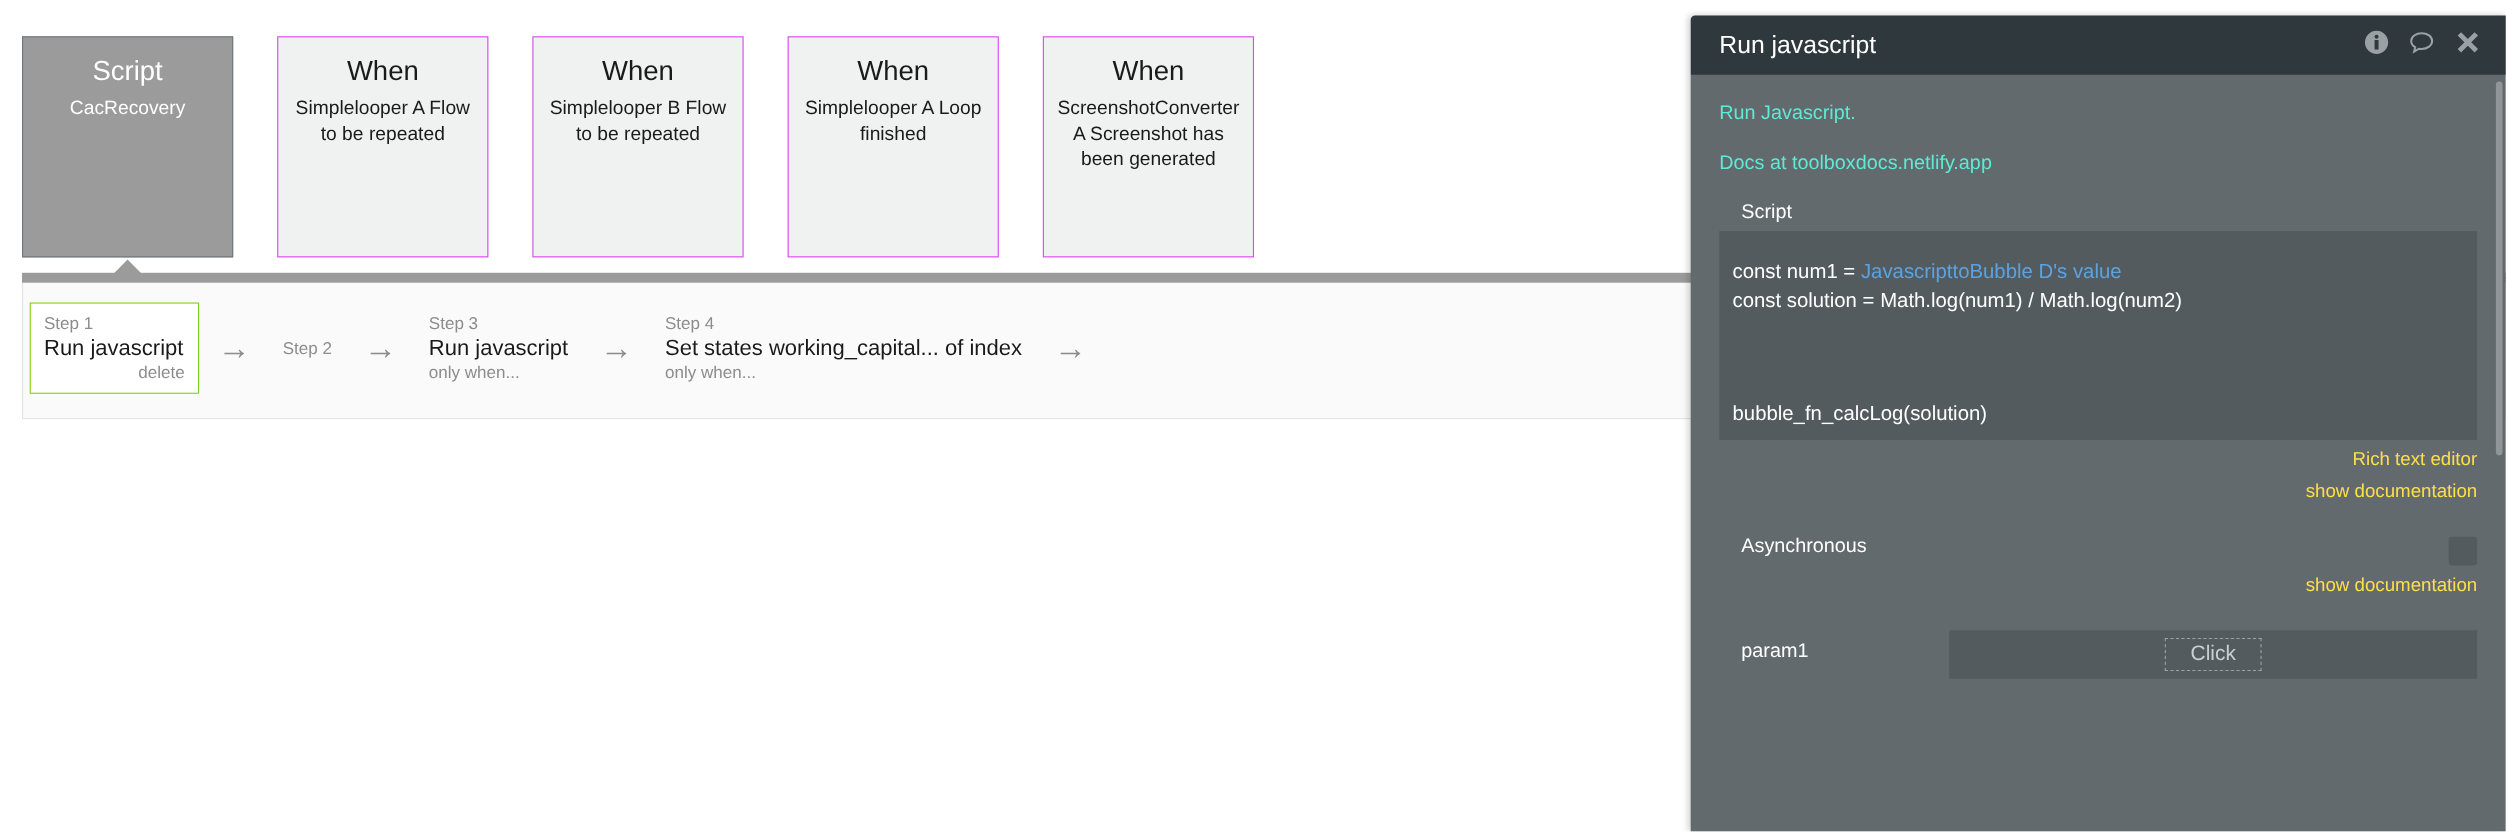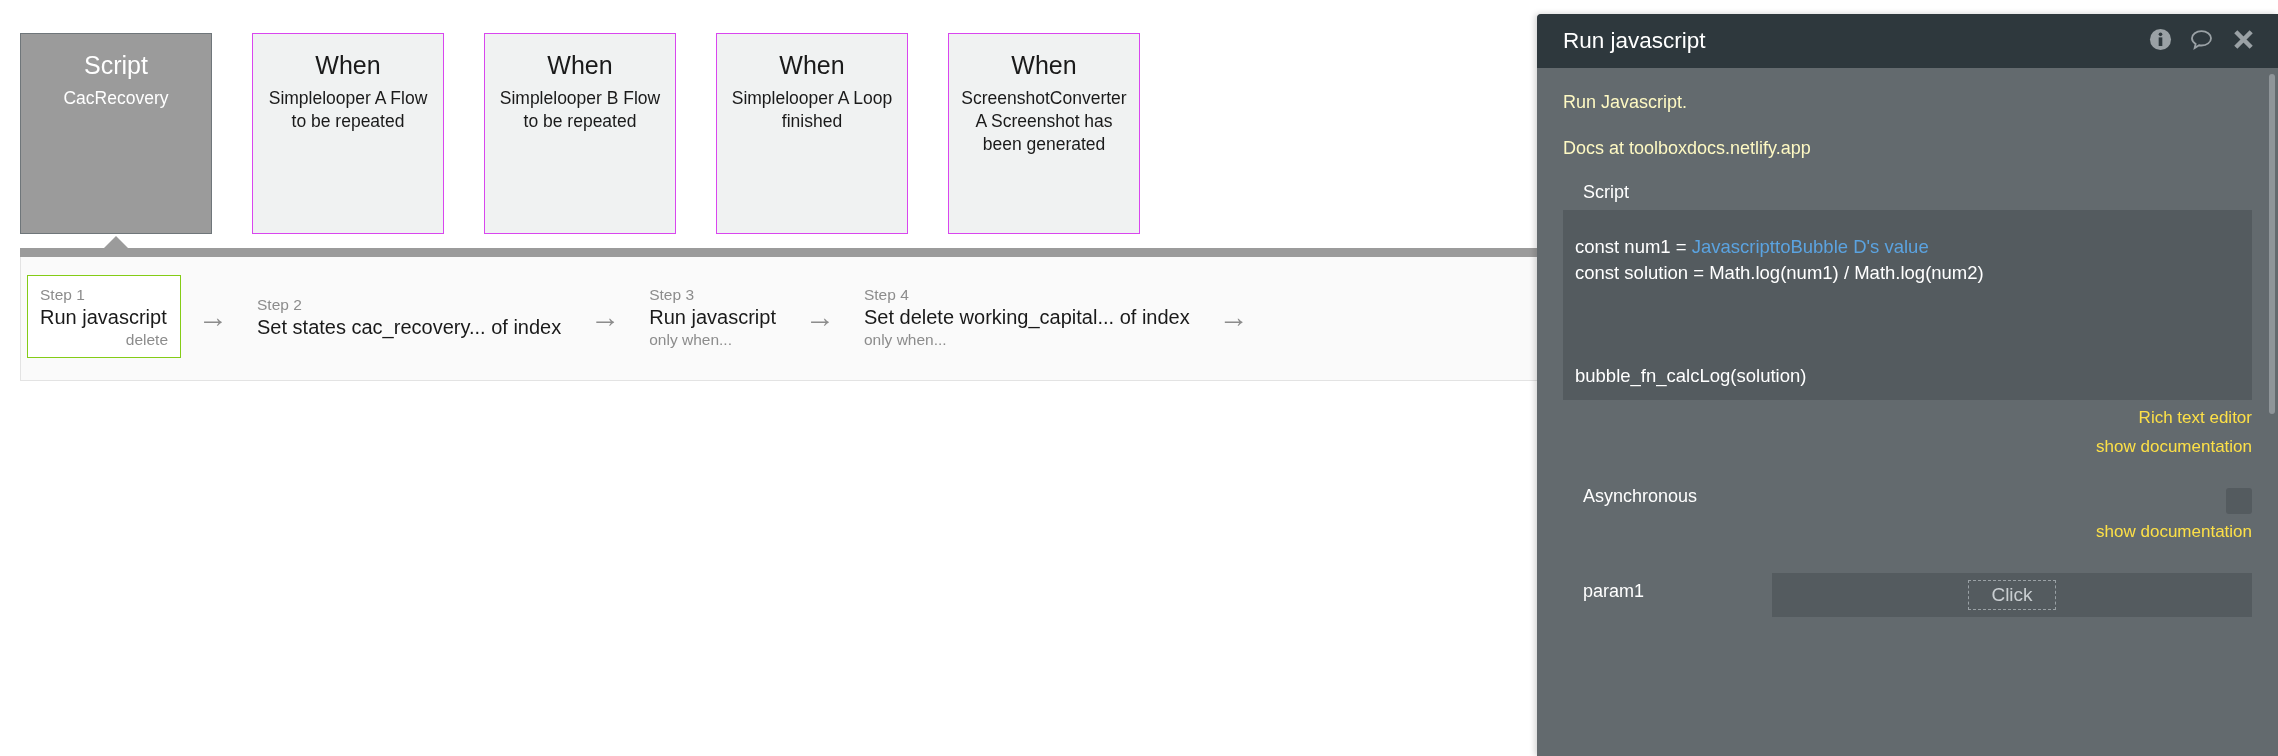--- a/index.html
+++ b/index.html
@@ -169,21 +169,21 @@
     flex: 1;
     color: #ffffff;
     font-size: 22.5px;
     font-weight: 400;
   }
   .hdr-icons { display: flex; align-items: center; gap: 17px; }
   .hdr-icon { cursor: pointer; display: block; }
 
   #pe-body { padding: 22px 26px 0 26px; }
   .pe-desc {
-    color: #fef9c3;
+    color: #5eead4;
     font-size: 18px;
     line-height: 24px;
     margin-bottom: 22px;
   }
   .pe-label {
     color: #ffffff;
     font-size: 18px;
     margin-bottom: 7px;
     margin-left: 20px;
   }
@@ -301,36 +301,35 @@
     <div class="step boxed">
       <div class="step-num">Step 1</div>
       <div class="step-title">Run javascript</div>
       <div class="step-meta right">delete</div>
     </div>
 
     <div class="step-arrow">→</div>
 
     <div class="step">
       <div class="step-num">Step 2</div>
-      <div class="step-title">Set states cac_recovery... of index</div>
     </div>
 
     <div class="step-arrow">→</div>
 
     <div class="step">
       <div class="step-num">Step 3</div>
       <div class="step-title">Run javascript</div>
       <div class="step-meta">only when...</div>
     </div>
 
     <div class="step-arrow">→</div>
 
     <div class="step">
       <div class="step-num">Step 4</div>
-      <div class="step-title">Set delete working_capital... of index</div>
+      <div class="step-title">Set states working_capital... of index</div>
       <div class="step-meta">only when...</div>
     </div>
 
     <div class="step-arrow">→</div>
 
   </div>
 
 </div>
 
 <div id="property-editor">

